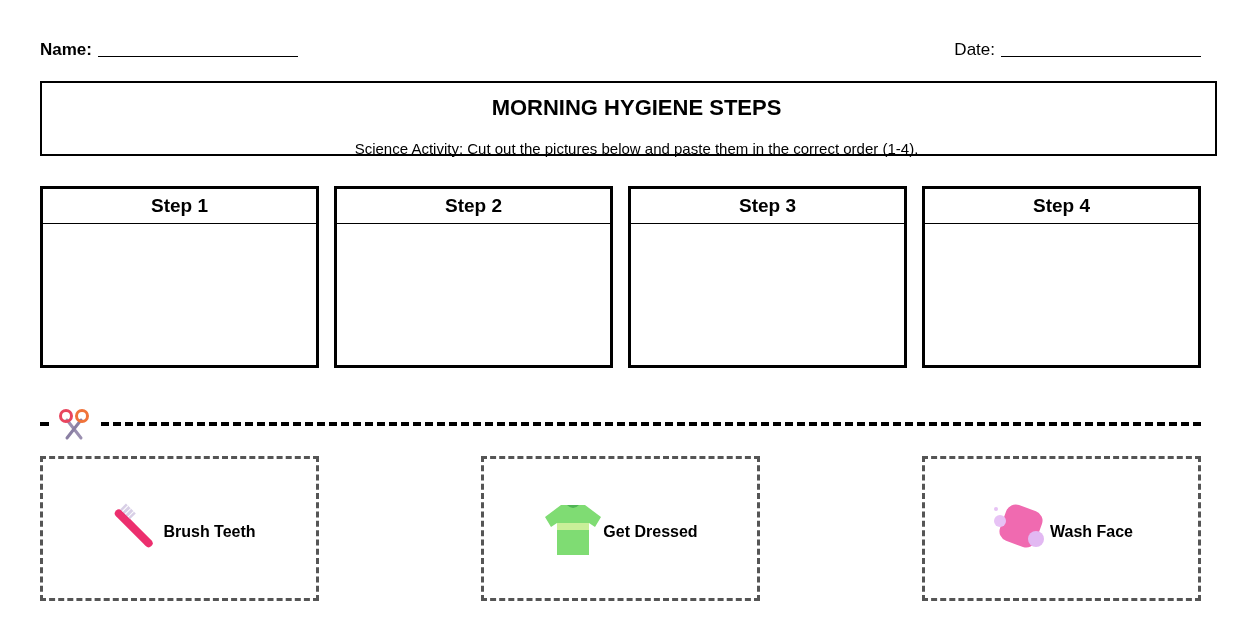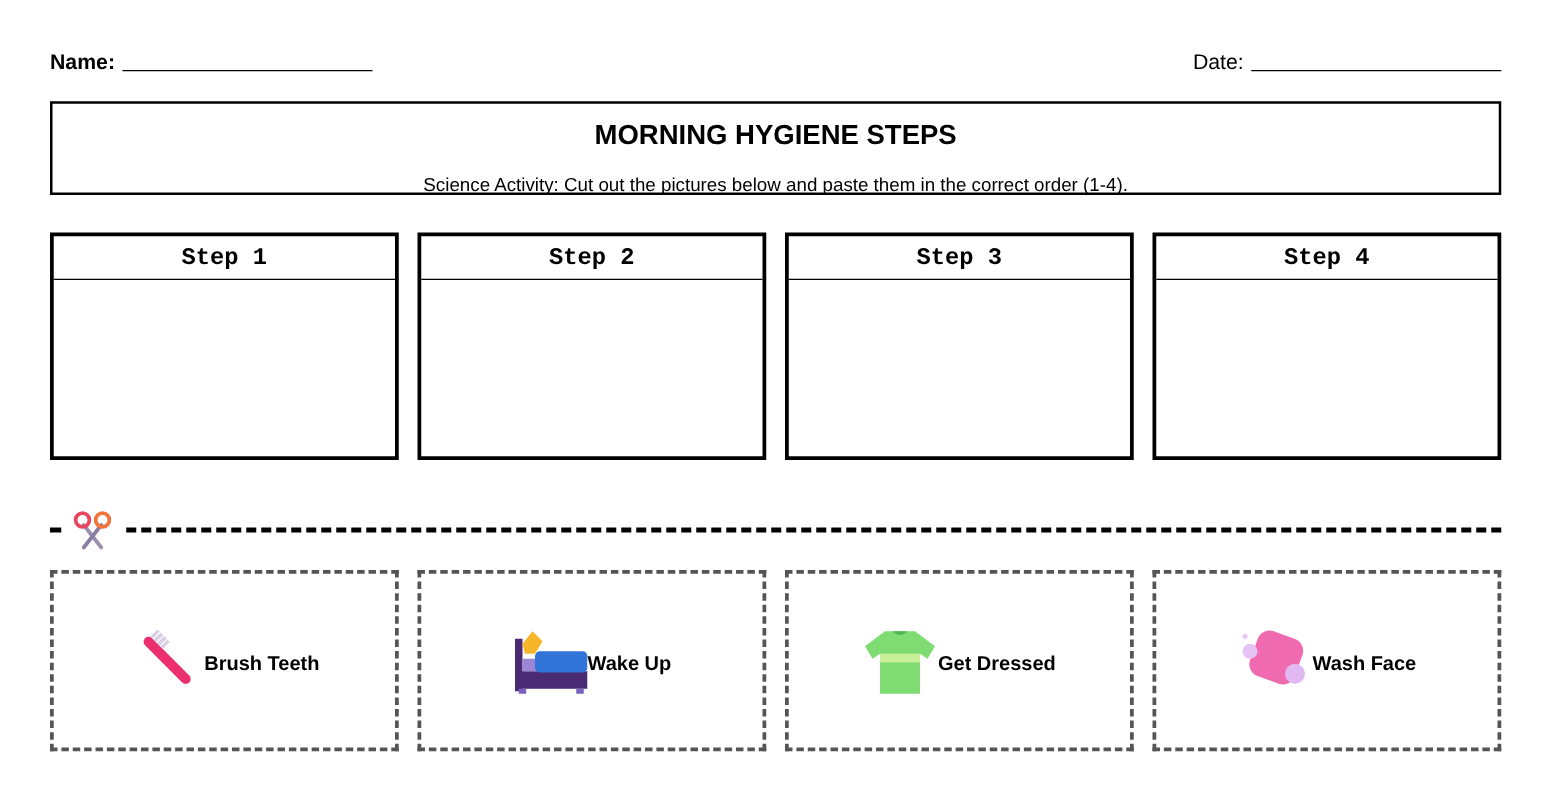--- a/index.html
+++ b/index.html
@@ -2,26 +2,26 @@
 <html><head>
 <meta charset="utf-8">
 <style>
   html, body { margin:0; padding:0; background:#fff; }
   body { width:1241px; height:642px; position:relative; font-family:"Liberation Sans", sans-serif; color:#000; overflow:hidden; }
   .name-row { position:absolute; left:40px; top:40px; font-size:17px; display:flex; align-items:flex-end;font-weight:bold; }
   .date-row { position:absolute; right:40px; top:40px; font-size:17px; display:flex; align-items:flex-end; }
   .line { display:inline-block; border-bottom:1px solid #000; height:14px; margin-left:6px; margin-bottom:3px; }
   .name-row .line { width:200px; }
   .date-row .line { width:200px; }
-  .header-box { position:absolute; left:40px; top:81px; width:1157px; height:71px; border:2px solid #000; text-align:center; }
+  .header-box { position:absolute; left:40px; top:81px; width:1157px; height:71px; border:2px solid #000; text-align:center;padding-left:16px; }
   .title { font-weight:bold; font-size:22px; margin-top:12px; }
   .subtitle { font-size:15px; margin-top:19px; }
   .steps { position:absolute; left:40px; top:186px; width:1161px; display:flex; justify-content:space-between; }
   .step { width:279px; height:182px; border:3px solid #000; box-sizing:border-box; }
-  .step-head { height:34px; border-bottom:1px solid #000; text-align:center; font-weight:bold; font-size:19px; line-height:34px;font-family:Liberation Mono, monospace; }
+  .step-head { height:34px; border-bottom:1px solid #000; text-align:center; font-weight:bold; font-size:19px; line-height:34px; }
   .cut-row { position:absolute; left:40px; top:408px; width:1161px; height:32px; }
   .dash-left { position:absolute; left:0; top:14px; width:9px; border-top:4px dashed #000; }
   .scissors { position:absolute; left:17px; top:0; width:34px; height:34px; }
   .dash-main { position:absolute; left:61px; right:0; top:14px; border-top:4px dashed #000; }
   .cards { position:absolute; left:40px; top:456px; width:1161px; display:flex; justify-content:space-between; }
   .card { width:279px; height:145px; border:3px dashed #555; box-sizing:border-box; display:flex; flex-direction:row; align-items:center; justify-content:center; }
   .card svg { width:60px; height:60px; }
   .card-label { font-weight:bold; font-size:16px; margin-top:6px; }
 </style>
 </head>
@@ -75,32 +75,20 @@
         <rect x="7" y="17" width="14" height="8" fill="#d8cfe6"></rect>
         <line x1="10" y1="17" x2="10" y2="25" stroke="#fff" stroke-width="1"></line>
         <line x1="14" y1="17" x2="14" y2="25" stroke="#fff" stroke-width="1"></line>
         <line x1="18" y1="17" x2="18" y2="25" stroke="#fff" stroke-width="1"></line>
       </g>
     </svg>
     <div class="card-label">Brush Teeth</div>
   </div>
   <div class="card">
     <svg viewBox="0 0 60 60">
-      <rect x="2" y="12" width="6" height="42" fill="#4a2a73"></rect>
-      <rect x="2" y="38" width="58" height="14" fill="#4a2a73"></rect>
-      <rect x="8" y="28" width="12" height="10" fill="#9b85d6"></rect>
-      <rect x="18" y="22" width="42" height="17" rx="4" fill="#2f74d6"></rect>
-      <path d="M8 16 L16 6 L24 14 L18 24 L10 24 Z" fill="#f7b52a"></path>
-      <rect x="5" y="52" width="6" height="4" fill="#7a63c0"></rect>
-      <rect x="51" y="52" width="6" height="4" fill="#7a63c0"></rect>
-    </svg>
-    <div class="card-label">Wake Up</div>
-  </div>
-  <div class="card">
-    <svg viewBox="0 0 60 60">
       <path d="M18 6 L42 6 L58 18 L52 28 L46 24 L46 56 L14 56 L14 24 L8 28 L2 18 Z" fill="#7fdc73"></path>
       <path d="M24 6 Q30 12 36 6" fill="#4fb454"></path>
       <rect x="14" y="24" width="32" height="7" fill="#c9ef99"></rect>
     </svg>
     <div class="card-label">Get Dressed</div>
   </div>
   <div class="card">
     <svg viewBox="0 0 60 60">
       <rect x="12" y="8" width="38" height="38" rx="10" fill="#f06ab0" transform="rotate(20 31 27)"></rect>
       <circle cx="10" cy="22" r="6" fill="#e7c2f5"></circle>

